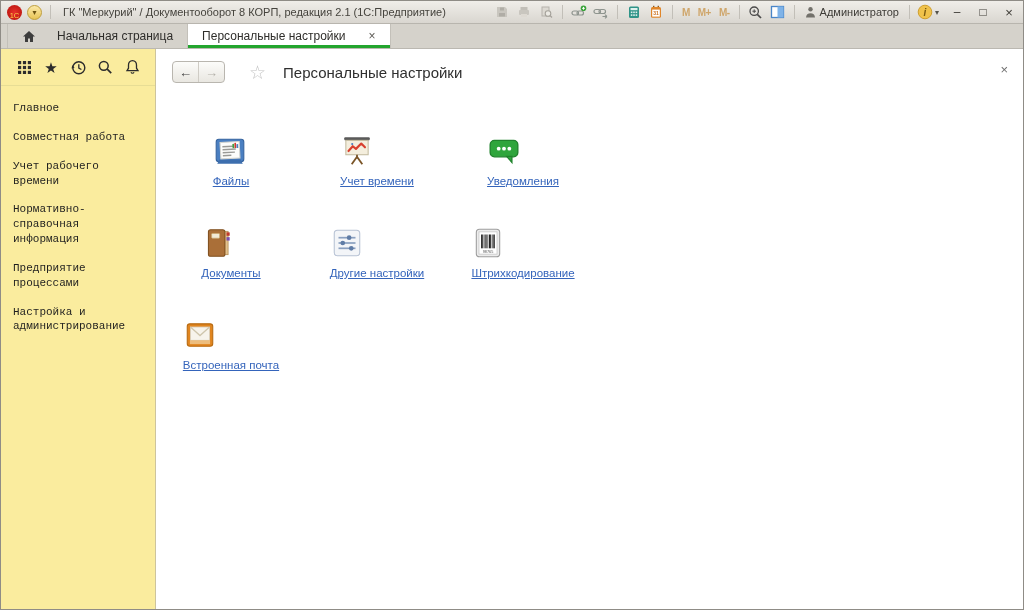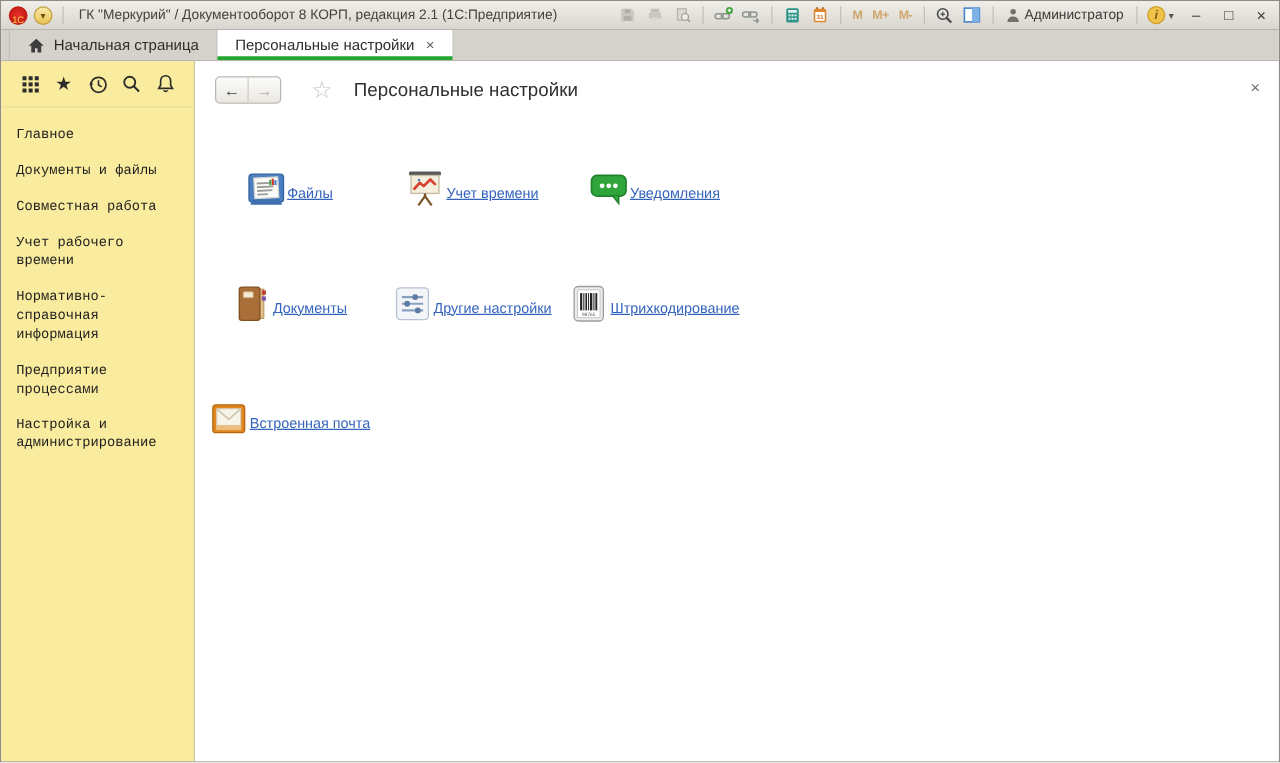--- a/index.html
+++ b/index.html
@@ -16,21 +16,21 @@
   .tb-btn{display:flex;align-items:center;justify-content:center;width:18px;height:18px;}
   .mem{font-size:10px;font-weight:bold;color:#cfa66b;letter-spacing:-0.5px;width:auto;padding:0 2px;}
   .user-ind{display:flex;align-items:flex-start;gap:4px;font-size:11px;color:#3d3b36;padding:0 3px;}
   .info-wrap{display:flex;align-items:center;gap:2px;}
   .caret{font-size:8px;color:#55534d;}
   .winbtn{width:16px;height:16px;display:flex;align-items:center;justify-content:center;font-size:12px;color:#3c3a35;margin-left:6px;}
   .winbtn.close{font-size:13px;}
 
   
   .tabbar{height:24px;flex:0 0 24px;background:#d5d2cb;border-bottom:1px solid #bbb8b1;display:flex;align-items:stretch;padding-left:6px;font-size:12px;color:#2e2d2a;}
-  .tab{display:flex;align-items:center;gap:7px;padding:0 14px;border-right:1px solid #c3c0b9;position:relative;}
+  .tab{display:flex;align-items:center;gap:21px;padding:0 14px;border-right:1px solid #c3c0b9;position:relative;}
   .tab.first{border-left:1px solid #c3c0b9;}
   .tab.active{background:#fff;}
   .tab.active::after{content:"";position:absolute;left:0;right:0;bottom:0;height:3px;background:var(--tab-accent,#23a52e);}
   .tab-close{color:#5d5b56;font-size:12px;margin-left:2px;}
 
   
   .bodyrow{flex:1;display:flex;min-height:0;}
   .sidebar{width:154px;flex:0 0 154px;background:var(--sidebar-bg,#faec9e);border-right:1px solid #cdc49c;display:flex;flex-direction:column;}
   .side-tools{height:36px;flex:0 0 36px;display:flex;align-items:center;justify-content:space-between;padding:0 13px;border-bottom:1px solid #e7dd95;}
   .side-tool{display:flex;align-items:center;justify-content:center;width:20px;height:20px;}
@@ -43,21 +43,21 @@
   .nav-group{display:flex;border:1px solid #b9b6af;border-radius:4px;overflow:hidden;background:linear-gradient(#fcfcfa,#e9e7e1);}
   .nav-btn{width:25px;height:20px;display:flex;align-items:center;justify-content:center;font-size:13px;}
   .nav-btn.back{color:#3f3f3f;}
   .nav-btn.fwd{color:#b4b1aa;border-left:1px solid #cfccc5;}
   .fav-star{margin-left:24px;font-size:19px;color:#c4c4c4;line-height:1;}
   .page-title{margin-left:17px;font-size:15px;color:#2f2f2f;}
   .main-close{position:absolute;top:13px;right:15px;font-size:13px;color:#6f6f6f;}
 
   .grid{margin:34px 0 0 2px;display:grid;grid-template-columns:repeat(3,146px);grid-auto-rows:92px;}
   .cell{display:flex;justify-content:center;align-items:flex-start;}
-  .cell-inner{display:flex;flex-direction:row;align-items:center;padding:8px 14px 10px;border:3px solid transparent;}
+  .cell-inner{display:flex;flex-direction:column;align-items:flex-start;padding:8px 14px 10px;border:3px solid transparent;}
   .cell-inner.hl{border-color:var(--highlight,#e8100c);}
   .tile-icon{width:34px;height:34px;display:block;}
   .tile-icon svg{display:block;}
   .tile-label{margin-top:7px;font-size:11.5px;color:var(--link,#3464bb);text-decoration:underline;white-space:nowrap;cursor:pointer;}
 </style>
 </head>
 <body>
 
 <div class="window">
 
@@ -223,21 +223,20 @@
           </span>
         <span class="side-tool">
             <svg width="15" height="16">
               <path d="M7.5 1.6c-2.6 0-4 2-4 4.5v3.1L2 11.7h11l-1.5-2.5V6.1c0-2.5-1.4-4.5-4-4.5z" fill="none" stroke="#2c2c2c" stroke-width="1.3"></path>
               <path d="M6 13.2a1.6 1.6 0 0 0 3 0" fill="none" stroke="#2c2c2c" stroke-width="1.2"></path>
             </svg>
           </span>
       </div>
       <div class="side-menu">
         <div class="side-item">Главное</div>
-        <div class="side-item">Документы и файлы</div>
         <div class="side-item">Совместная работа</div>
         <div class="side-item">Учет рабочего времени</div>
         <div class="side-item">Нормативно-справочная информация</div>
         <div class="side-item">Предприятие процессами</div>
         <div class="side-item">Настройка и администрирование</div>
       </div>
     </div>
 
     <div class="main">
       <div class="main-header">

